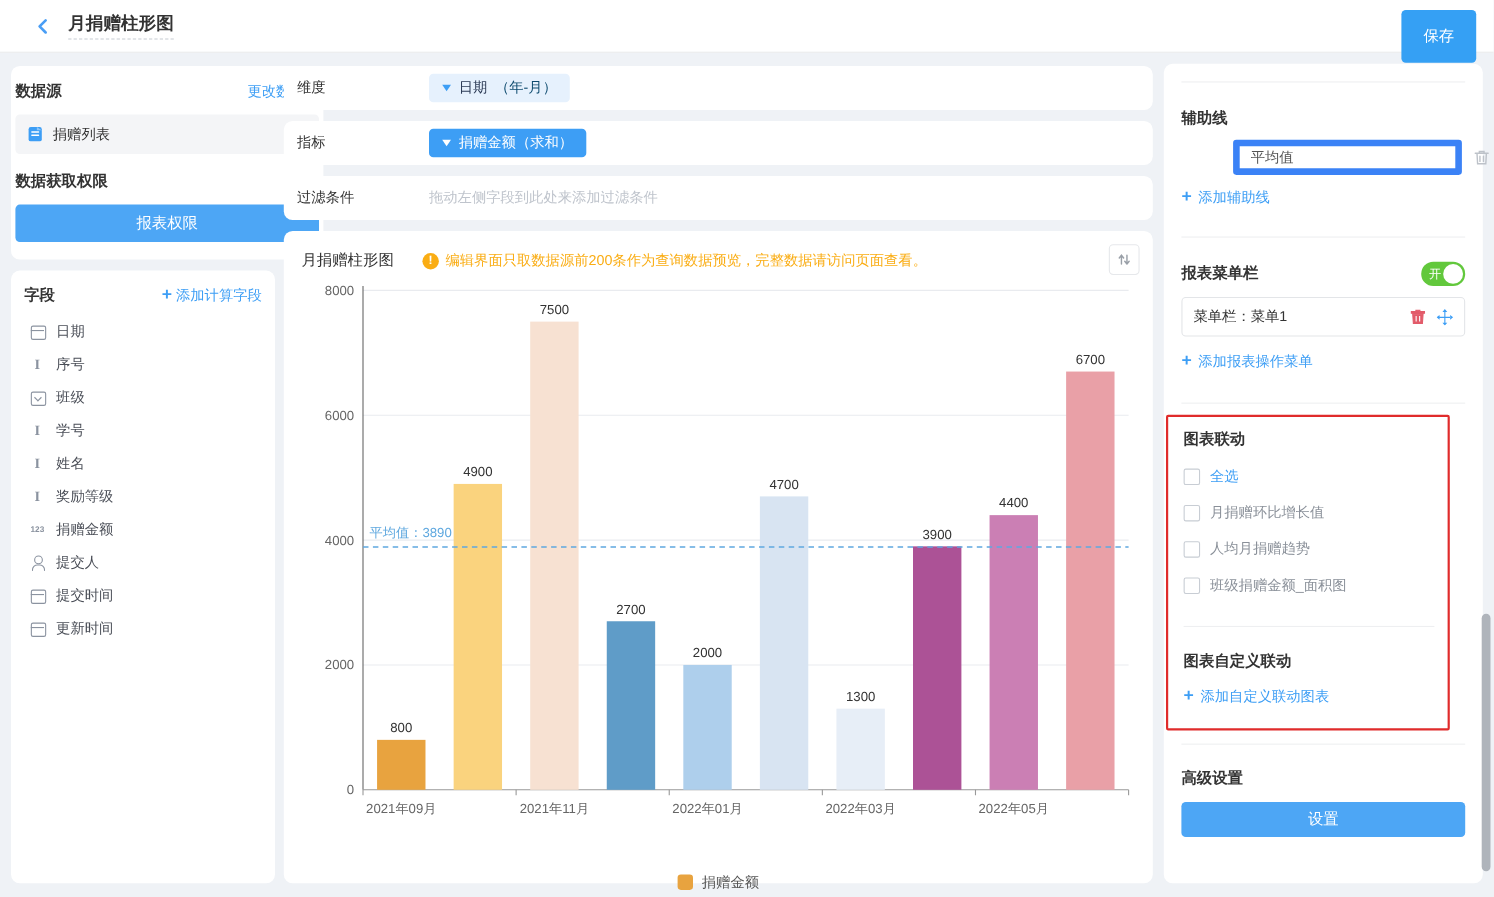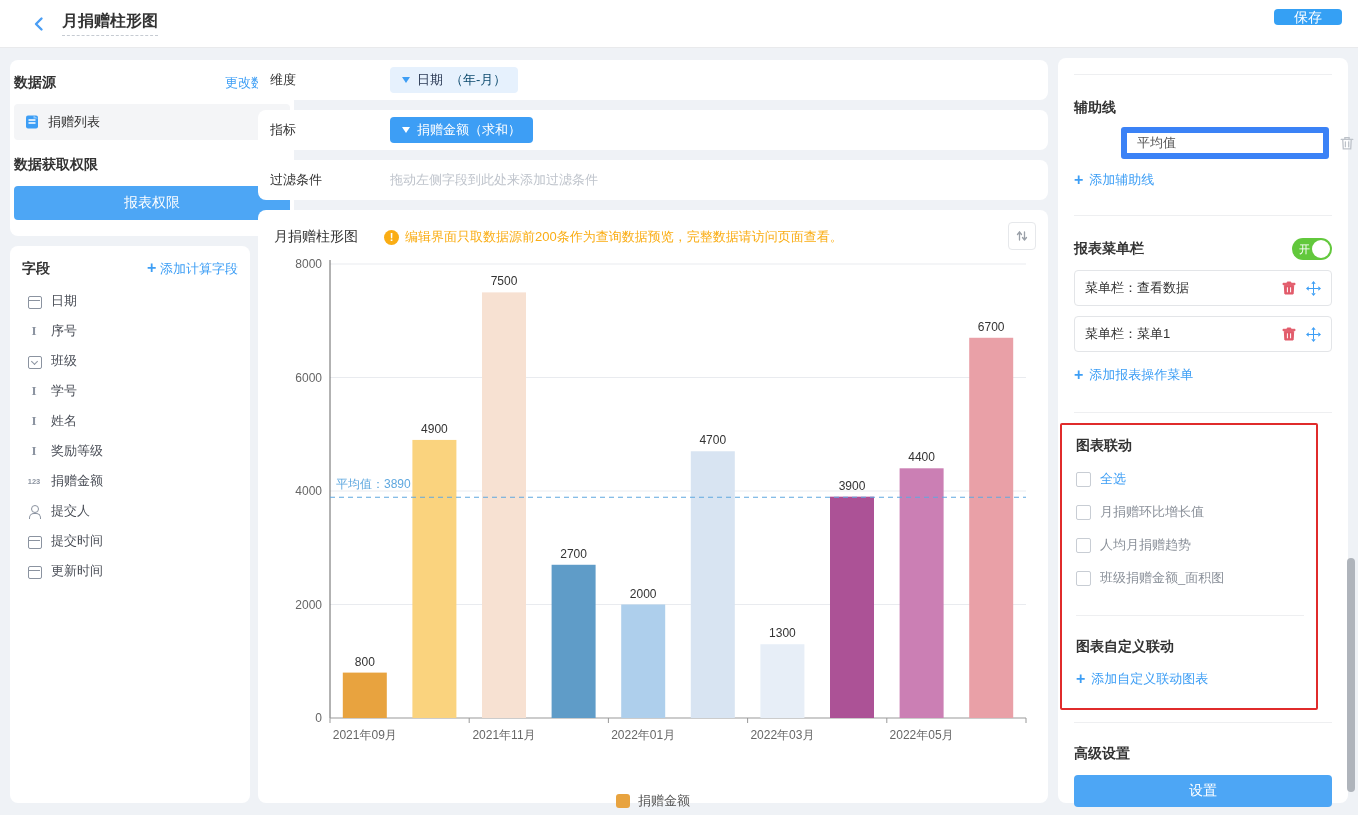--- a/index.html
+++ b/index.html
@@ -3,21 +3,21 @@
 <meta charset="utf-8">
 <style>
   * { margin:0; padding:0; box-sizing:border-box; }
   html,body { width:1358px; height:815px; overflow:hidden; }
   body { font-family:"Liberation Sans","DejaVu Sans",sans-serif; background:#EFF2F6; position:relative; color:#333; }
 
   
   .topbar { position:absolute; top:0; left:0; width:1358px; height:48px; background:#fff; border-bottom:1px solid #E9EAEC; display:flex; align-items:center; }
   .back-btn { margin-left:28px; width:22px; height:22px; display:flex; align-items:center; justify-content:center; cursor:pointer; }
   .page-title { margin-left:12px; font-size:16px; font-weight:700; color:#333; padding-bottom:3px; border-bottom:1px dashed #C6CBD2; }
-  .save-btn { position:absolute; right:16px; top:9px; width:68px; height:16px; background:#35A0F4; color:#fff; font-size:14px; border:none; border-radius:4px; cursor:pointer; }
+  .save-btn { position:absolute; right:16px; top:9px; width:68px; height:48px; background:#35A0F4; color:#fff; font-size:14px; border:none; border-radius:4px; cursor:pointer; }
 
   .card { background:#fff; border-radius:8px; position:absolute; }
 
   
   .card-datasource { left:10px; top:60px; width:284px; height:176px; padding:14px 4px; }
   .row-between { display:flex; align-items:center; justify-content:space-between; }
   .sec-title { font-size:14px; font-weight:700; color:#333; }
   .link { color:#3D9EF5; font-size:13px; cursor:pointer; text-decoration:none; }
   .ds-item { margin-top:12px; height:36px; background:#F4F5F7; border-radius:4px; display:flex; align-items:center; gap:8px; padding:0 10px; font-size:13px; color:#333; cursor:pointer; }
   .perm-title { margin-top:16px; font-size:14px; font-weight:700;font-family:Liberation Mono, monospace; }
@@ -273,35 +273,20 @@
 
   <div class="row-between menu-head">
     <span class="sec-title">报表菜单栏</span>
     <span class="toggle">
       <span class="toggle-text">开</span>
       <span class="toggle-knob"></span>
     </span>
   </div>
 
   <div class="menu-item">
-    <span>菜单栏：查看数据</span>
-    <span class="spacer"></span>
-    <button class="icon-btn">
-      <svg width="14" height="14" viewBox="0 0 14 14" fill="#E25B6A">
-          <path d="M5.2 1h3.6v1.3H13v1.4H1V2.3h4.2zM2.3 4.6h9.4l-.6 8.4H2.9zM5.4 6.3v5M8.6 6.3v5" stroke="#E25B6A"></path>
-          <path d="M5.4 6.3v5M8.6 6.3v5" stroke="#fff" stroke-width="1"></path>
-        </svg>
-    </button>
-    <button class="icon-btn">
-      <svg width="15" height="15" viewBox="0 0 15 15" fill="#3D9EF5">
-          <path d="M7.5 0l2.2 2.7H5.3zM7.5 15l2.2-2.7H5.3zM0 7.5l2.7-2.2v4.4zM15 7.5l-2.7-2.2v4.4zM7 2.5h1v10H7zM2.5 7h10v1h-10z"></path>
-        </svg>
-    </button>
-  </div>
-  <div class="menu-item">
     <span>菜单栏：菜单1</span>
     <span class="spacer"></span>
     <button class="icon-btn">
       <svg width="14" height="14" viewBox="0 0 14 14" fill="#E25B6A">
           <path d="M5.2 1h3.6v1.3H13v1.4H1V2.3h4.2zM2.3 4.6h9.4l-.6 8.4H2.9zM5.4 6.3v5M8.6 6.3v5" stroke="#E25B6A"></path>
           <path d="M5.4 6.3v5M8.6 6.3v5" stroke="#fff" stroke-width="1"></path>
         </svg>
     </button>
     <button class="icon-btn">
       <svg width="15" height="15" viewBox="0 0 15 15" fill="#3D9EF5">

